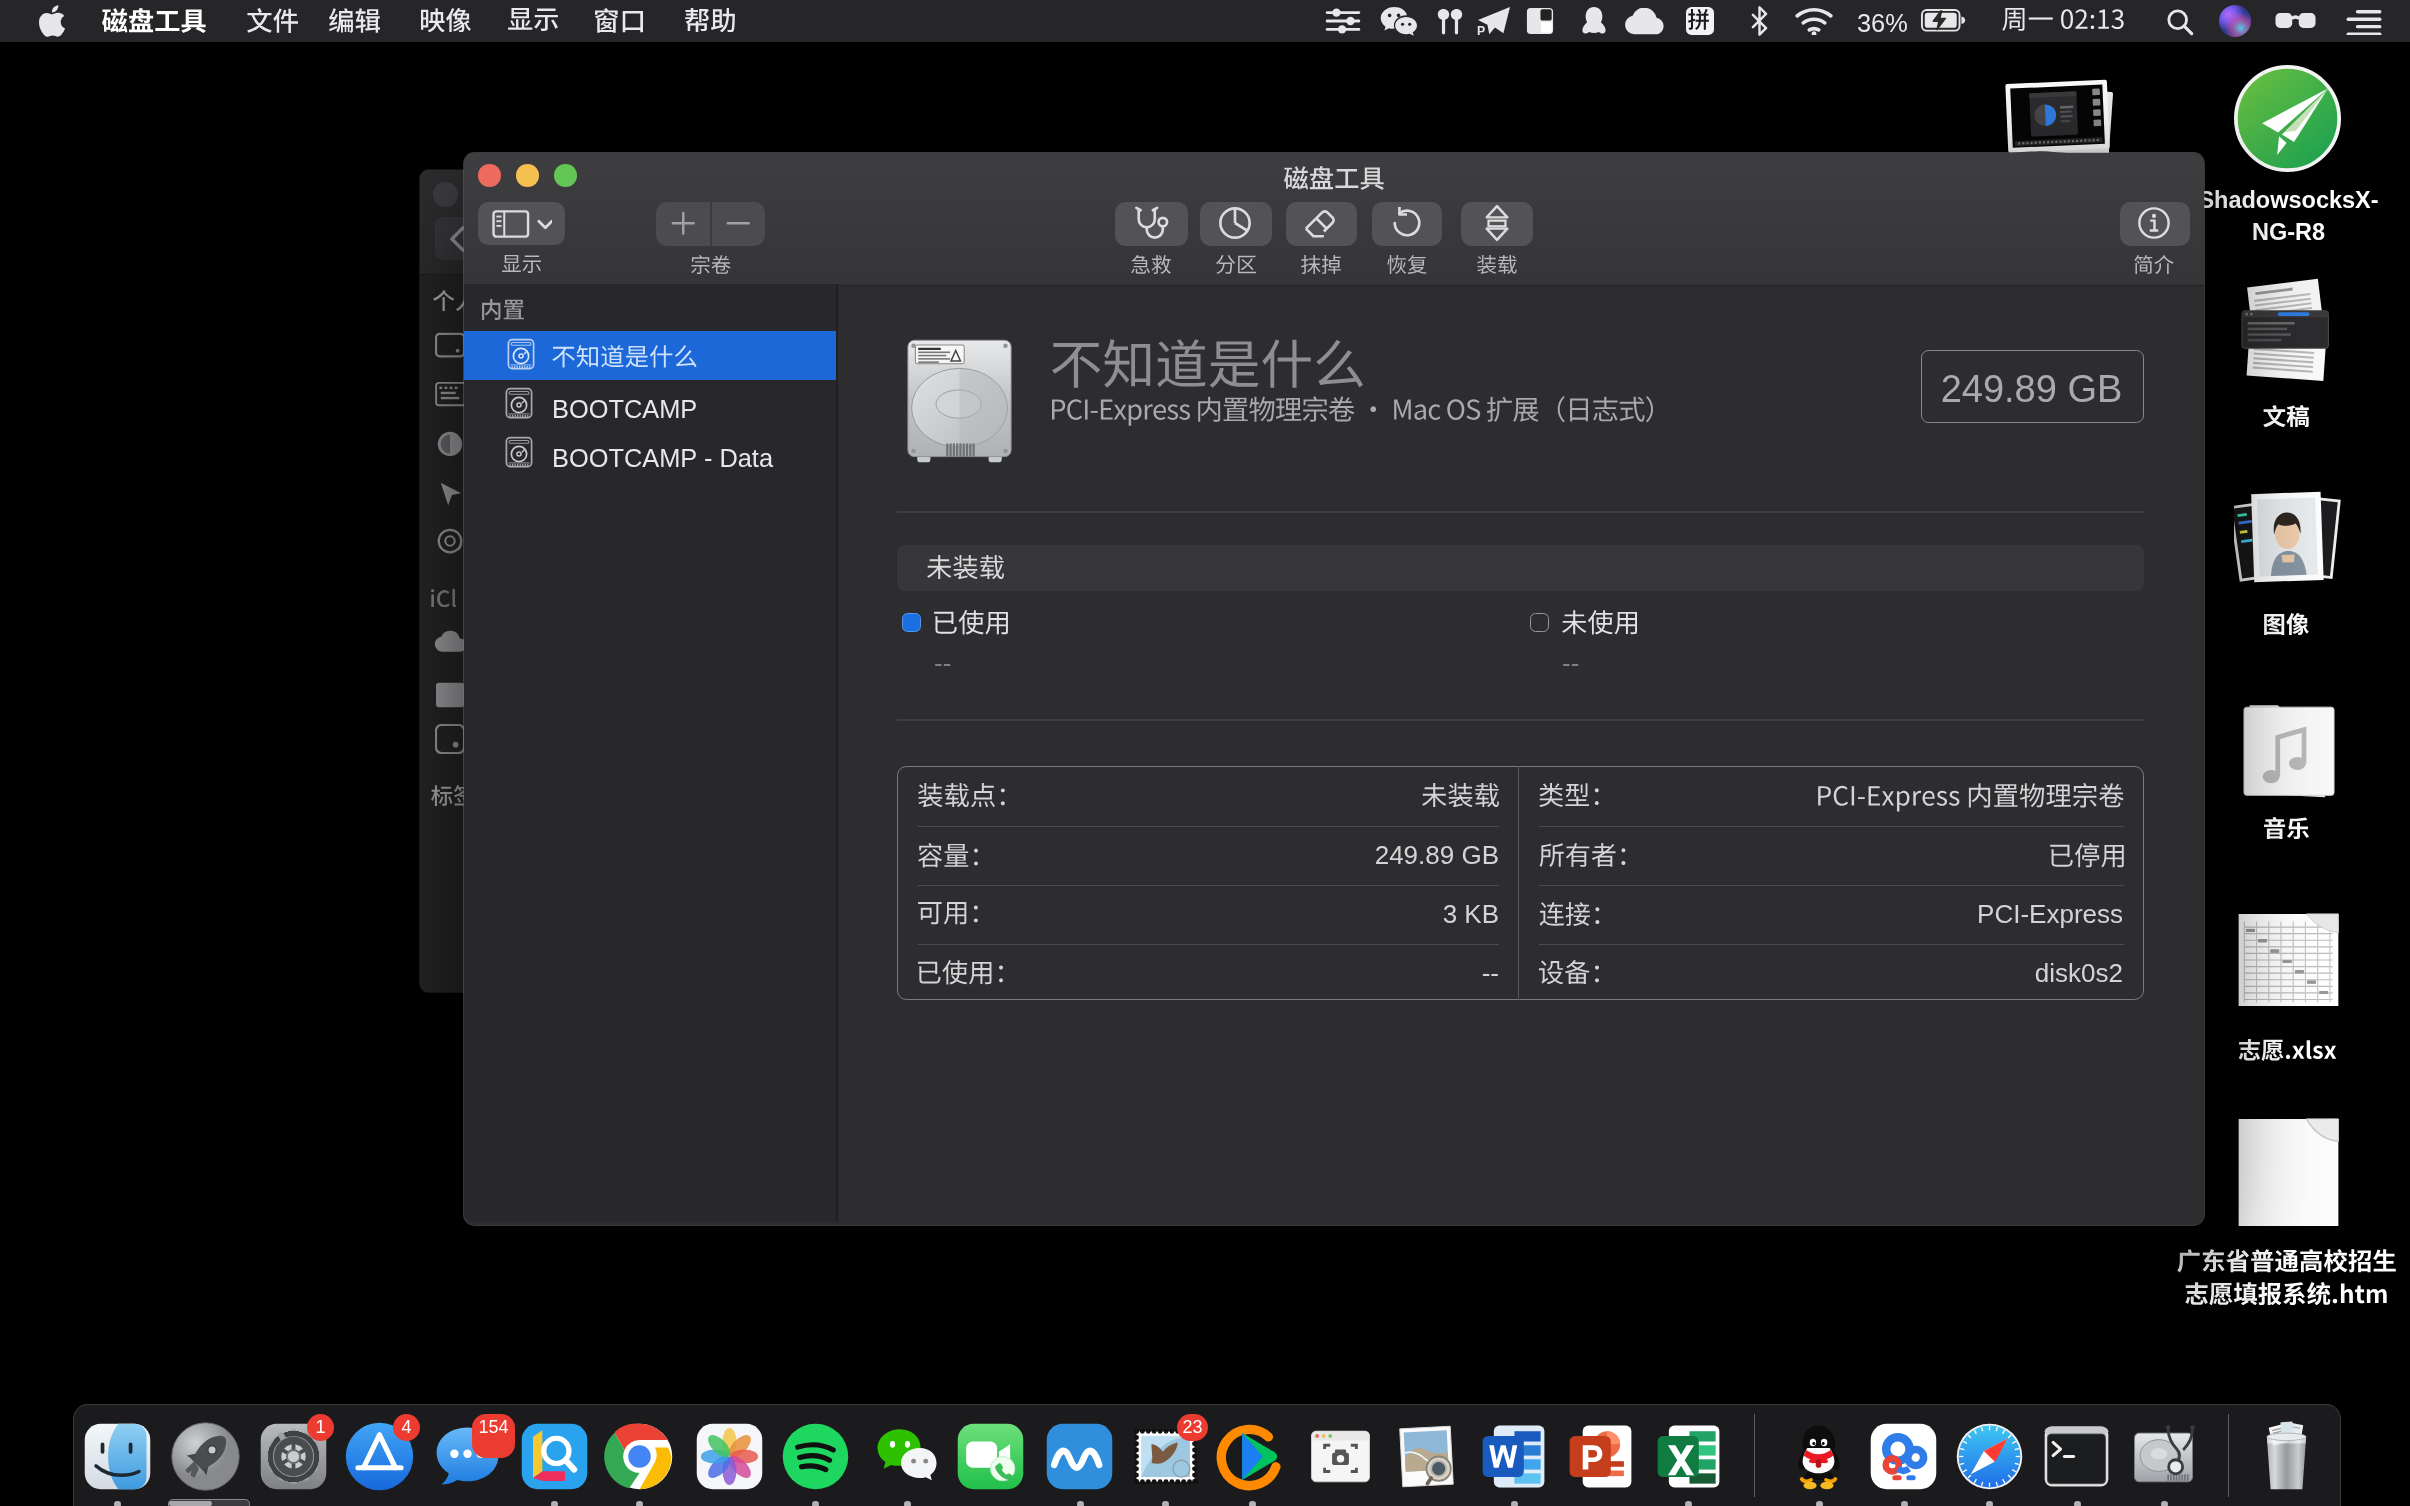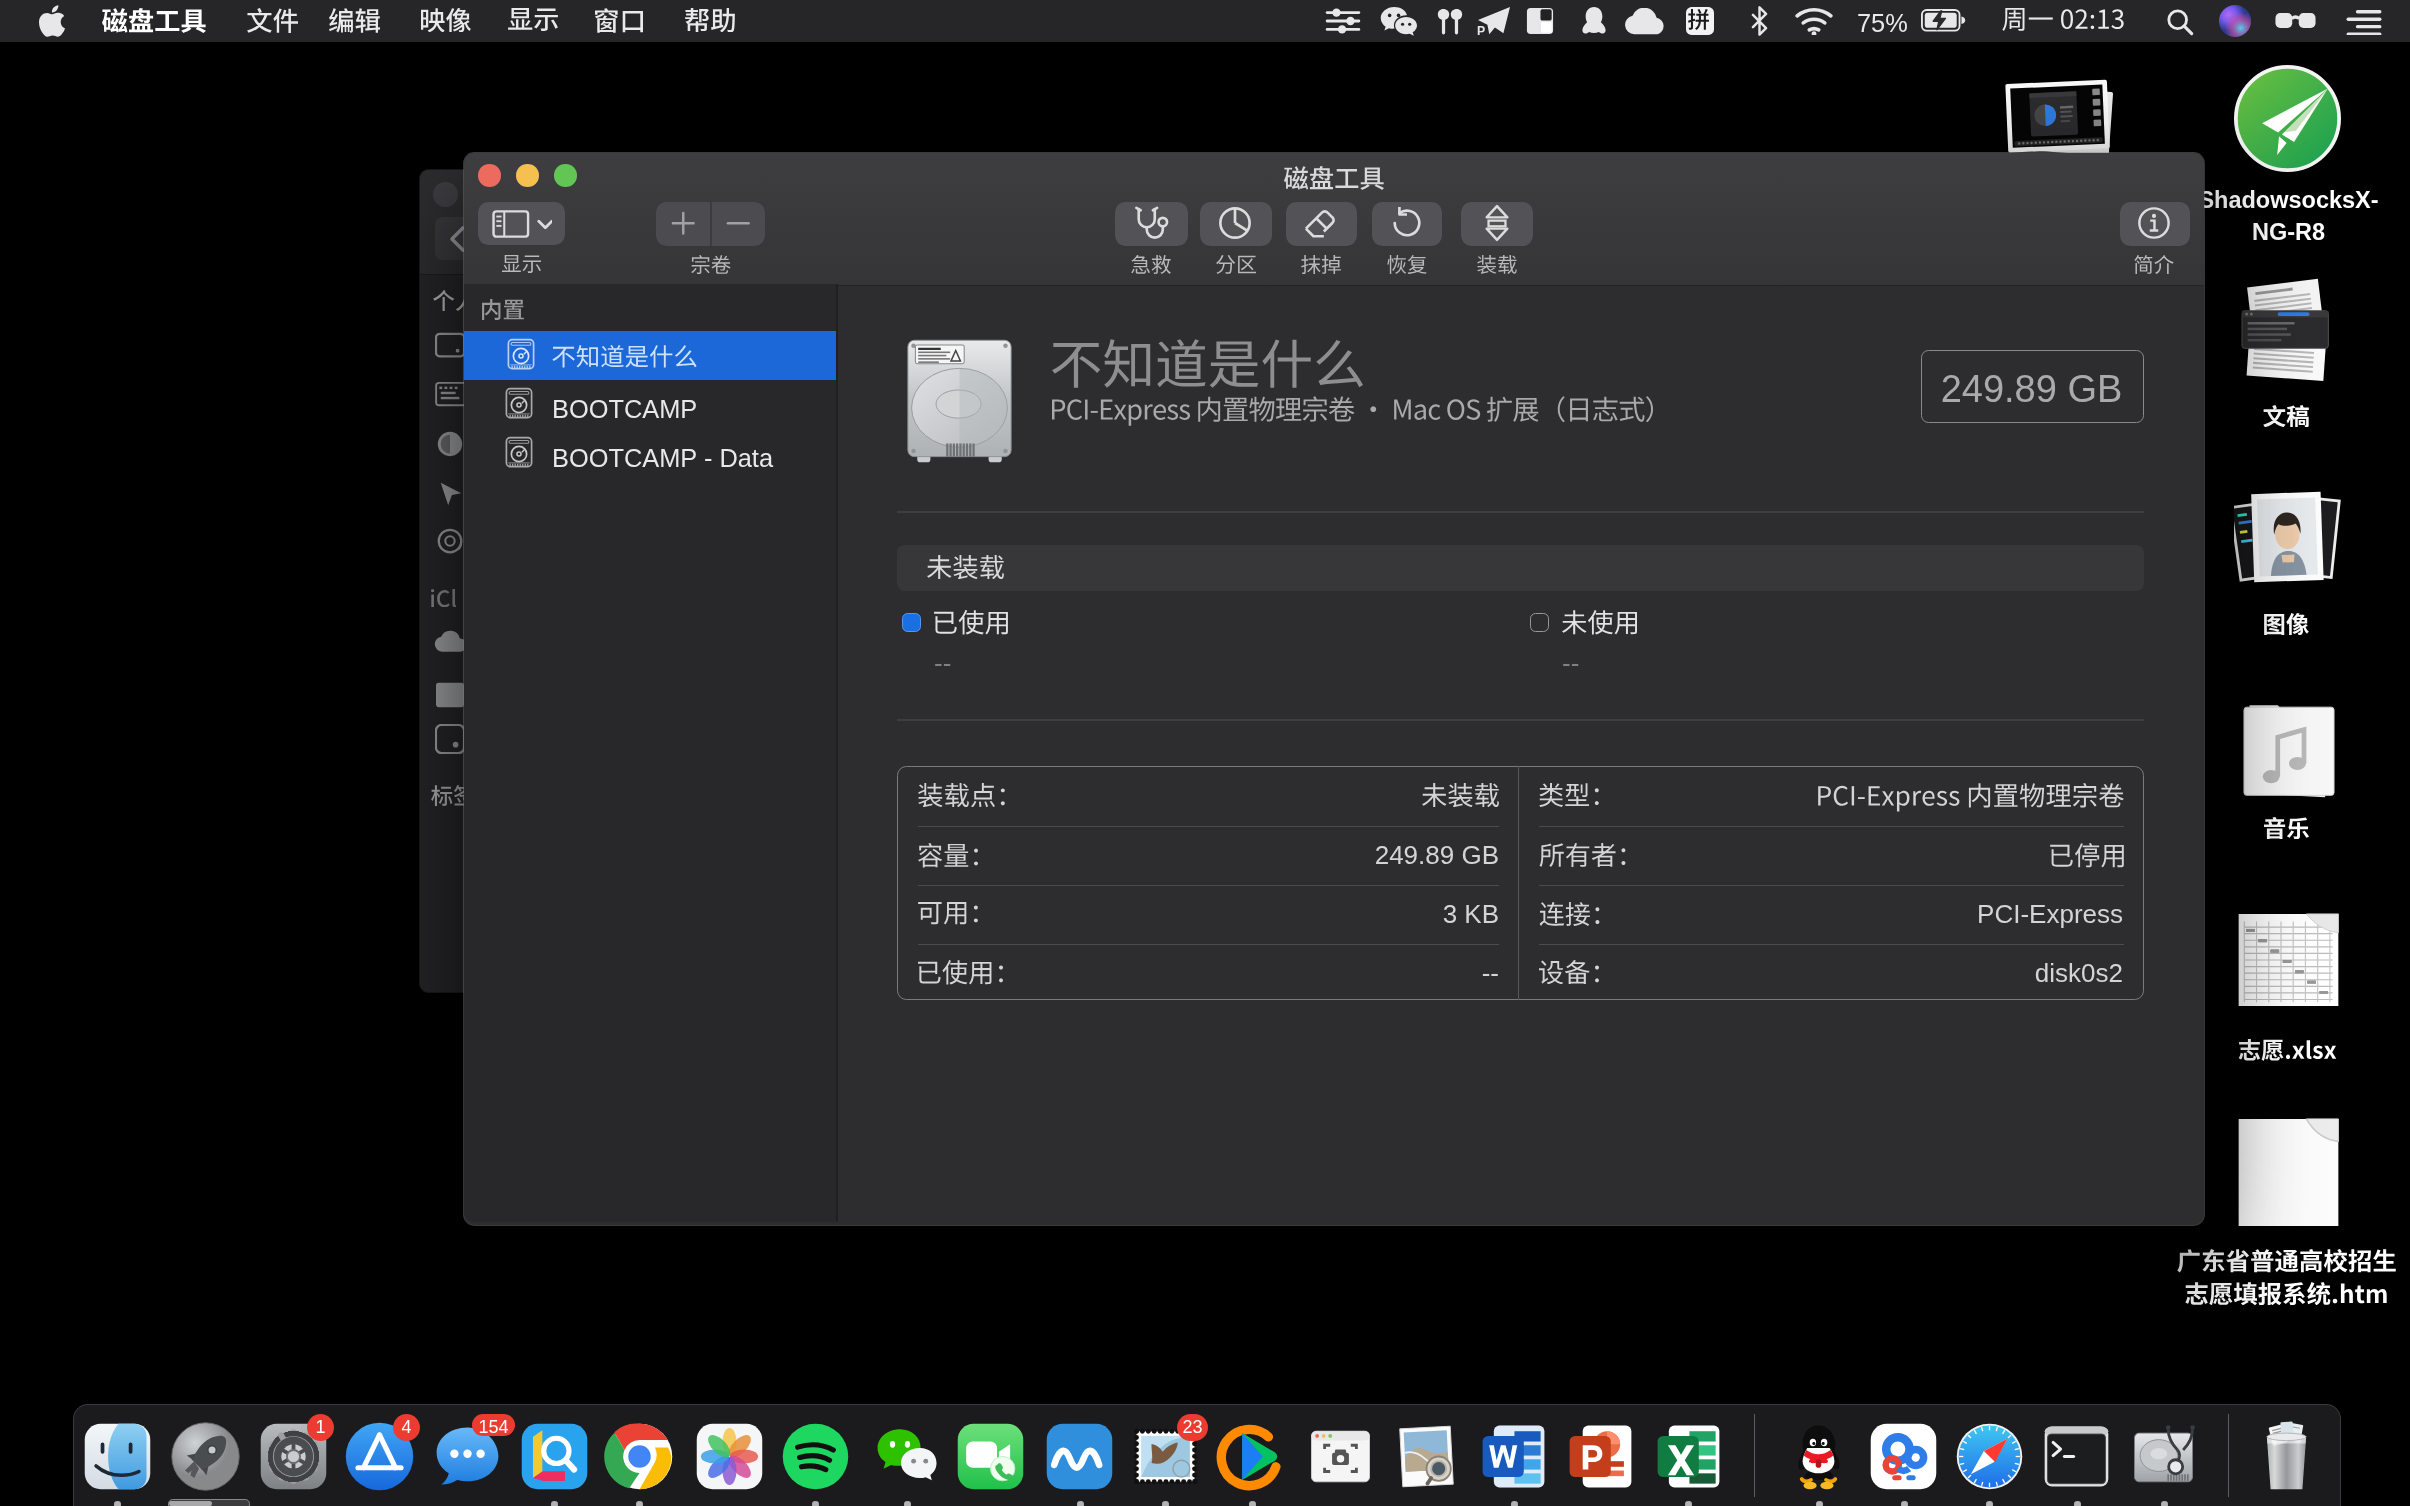--- a/index.html
+++ b/index.html
@@ -231,21 +231,21 @@
   </svg>
 <svg style="position:absolute;left:1750px;top:5.6px;" width="19" height="30" viewBox="0 0 20 32">
     <path d="M10 1.5 10 30.5 M10 1.5 17 8.5 3 22.5 M10 30.5 17 23.5 3 9.5" stroke="#e7e7e9" stroke-width="2.6" stroke-linejoin="round" stroke-linecap="round" fill="none"></path>
   </svg>
 <svg style="position:absolute;left:1795px;top:6.6px;" width="38" height="28" viewBox="0 0 40 30">
     <path d="M2 9.5A28 28 0 0 1 38 9.5" fill="none" stroke="#e7e7e9" stroke-width="4" stroke-linecap="round"></path>
     <path d="M8.5 17A19 19 0 0 1 31.5 17" fill="none" stroke="#e7e7e9" stroke-width="4" stroke-linecap="round"></path>
     <path d="M15 24.5A10 10 0 0 1 25 24.5" fill="none" stroke="#e7e7e9" stroke-width="4" stroke-linecap="round"></path>
     <circle cx="20" cy="28.5" r="2.6" fill="#e7e7e9"></circle>
   </svg>
-<div style="position:absolute;top:7.5px;font:400 25.4px &quot;Liberation Sans&quot;,sans-serif;color:#e9e9eb;line-height:30px;white-space:nowrap;left:1857px;">75%</div>
+<div style="position:absolute;top:7.5px;font:400 25.4px &quot;Liberation Sans&quot;,sans-serif;color:#e9e9eb;line-height:30px;white-space:nowrap;left:1857px;">36%</div>
 <svg style="position:absolute;left:1921px;top:9.4px;" width="47" height="22.6" viewBox="0 0 50 24">
     <rect x="1" y="1" width="40" height="22" rx="5" fill="none" stroke="#e7e7e9" stroke-width="2"></rect>
     <rect x="4" y="4" width="34" height="16" rx="3" fill="#e7e7e9"></rect>
     <path d="M43 8v8c2.5-.5 4-2 4-4s-1.5-3.5-4-4z" fill="#e7e7e9"></path>
     <path d="M21 2 13 13h6l-2 9 9-12h-6l2-8z" fill="#2a2a2a" stroke="#2a2a2a" stroke-width="1.5" stroke-linejoin="round"></path>
   </svg>
 <svg style="position:absolute;left:2002px;top:7.5px;" width="122" height="23" viewBox="33 -792 4633 878">
     <g fill="#e9e9eb">
       <use href="#g400_5468" x="0"></use>
       <use href="#g400_4e00" x="1000"></use>
@@ -1460,21 +1460,21 @@
       <rect x="33" y="2" width="13" height="18" rx="1" fill="#d8e4ec" transform="rotate(-4 39 10)"></rect>
       <path d="M18 18h42l-4 56H22z" fill="url(#tr)"></path>
       <path d="M18 18h42l-.5 7H18.5z" fill="#fff" opacity=".5"></path>
       <ellipse cx="39" cy="18" rx="21" ry="4" fill="#e8eaec" stroke="#b0b3b6" stroke-width="1"></ellipse>
     </svg>
   </div>
 <div style="position:absolute;left:1754px;top:1414px;width:0.9px;height:83px;z-index:4;background:rgba(160,160,165,.5);"></div>
 <div style="position:absolute;left:2228px;top:1414px;width:0.9px;height:83px;z-index:4;background:rgba(160,160,165,.5);"></div>
 <div style="position:absolute;left:307px;top:1414px;width:27px;height:27px;background:#ec3b30;border-radius:14px;z-index:5;color:#fff;font:400 18px 'Liberation Sans',sans-serif;text-align:center;line-height:27px">1</div>
 <div style="position:absolute;left:393px;top:1414px;width:27px;height:27px;background:#ec3b30;border-radius:14px;z-index:5;color:#fff;font:400 18px 'Liberation Sans',sans-serif;text-align:center;line-height:27px">4</div>
-<div style="position:absolute;left:472px;top:1414px;width:43px;height:22px;background:#ec3b30;border-radius:14px;z-index:5;color:#fff;font:400 18px 'Liberation Sans',sans-serif;text-align:center;line-height:27px">154</div>
+<div style="position:absolute;left:472px;top:1414px;width:43px;height:44px;background:#ec3b30;border-radius:14px;z-index:5;color:#fff;font:400 18px 'Liberation Sans',sans-serif;text-align:center;line-height:27px">154</div>
 <div style="position:absolute;left:1177px;top:1414px;width:31px;height:27px;background:#ec3b30;border-radius:14px;z-index:5;color:#fff;font:400 18px 'Liberation Sans',sans-serif;text-align:center;line-height:27px">23</div>
 <div style="position:absolute;left:114px;top:1501px;width:6.6px;height:6.6px;z-index:4;background:#b2b2b5;border-radius:50%;"></div>
 <div style="position:absolute;left:551px;top:1501px;width:6.6px;height:6.6px;z-index:4;background:#b2b2b5;border-radius:50%;"></div>
 <div style="position:absolute;left:636px;top:1501px;width:6.6px;height:6.6px;z-index:4;background:#b2b2b5;border-radius:50%;"></div>
 <div style="position:absolute;left:812px;top:1501px;width:6.6px;height:6.6px;z-index:4;background:#b2b2b5;border-radius:50%;"></div>
 <div style="position:absolute;left:904px;top:1501px;width:6.6px;height:6.6px;z-index:4;background:#b2b2b5;border-radius:50%;"></div>
 <div style="position:absolute;left:1077px;top:1501px;width:6.6px;height:6.6px;z-index:4;background:#b2b2b5;border-radius:50%;"></div>
 <div style="position:absolute;left:1162px;top:1501px;width:6.6px;height:6.6px;z-index:4;background:#b2b2b5;border-radius:50%;"></div>
 <div style="position:absolute;left:1249px;top:1501px;width:6.6px;height:6.6px;z-index:4;background:#b2b2b5;border-radius:50%;"></div>
 <div style="position:absolute;left:1511px;top:1501px;width:6.6px;height:6.6px;z-index:4;background:#b2b2b5;border-radius:50%;"></div>

